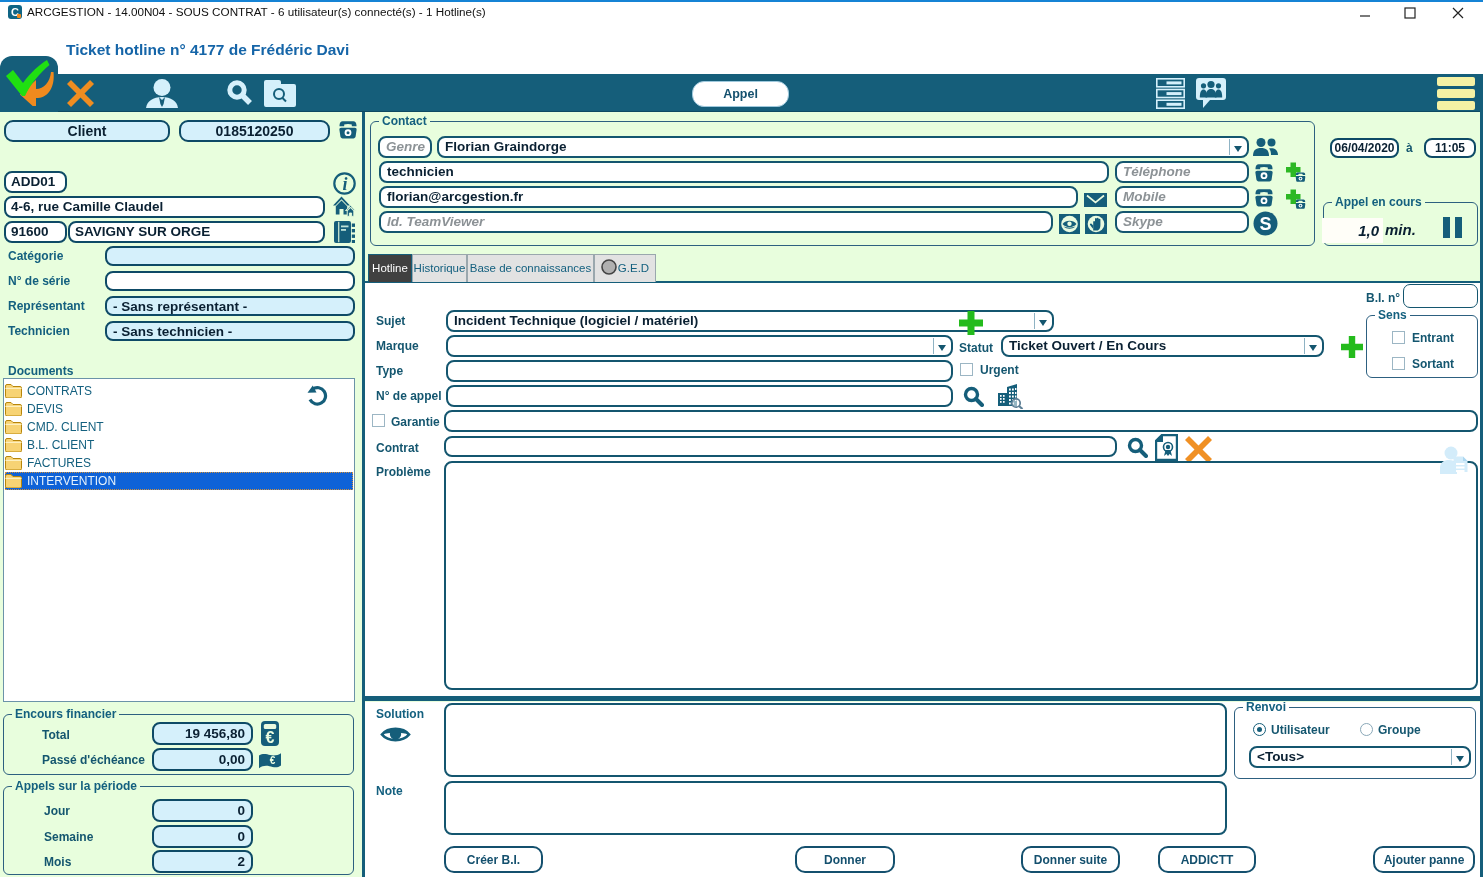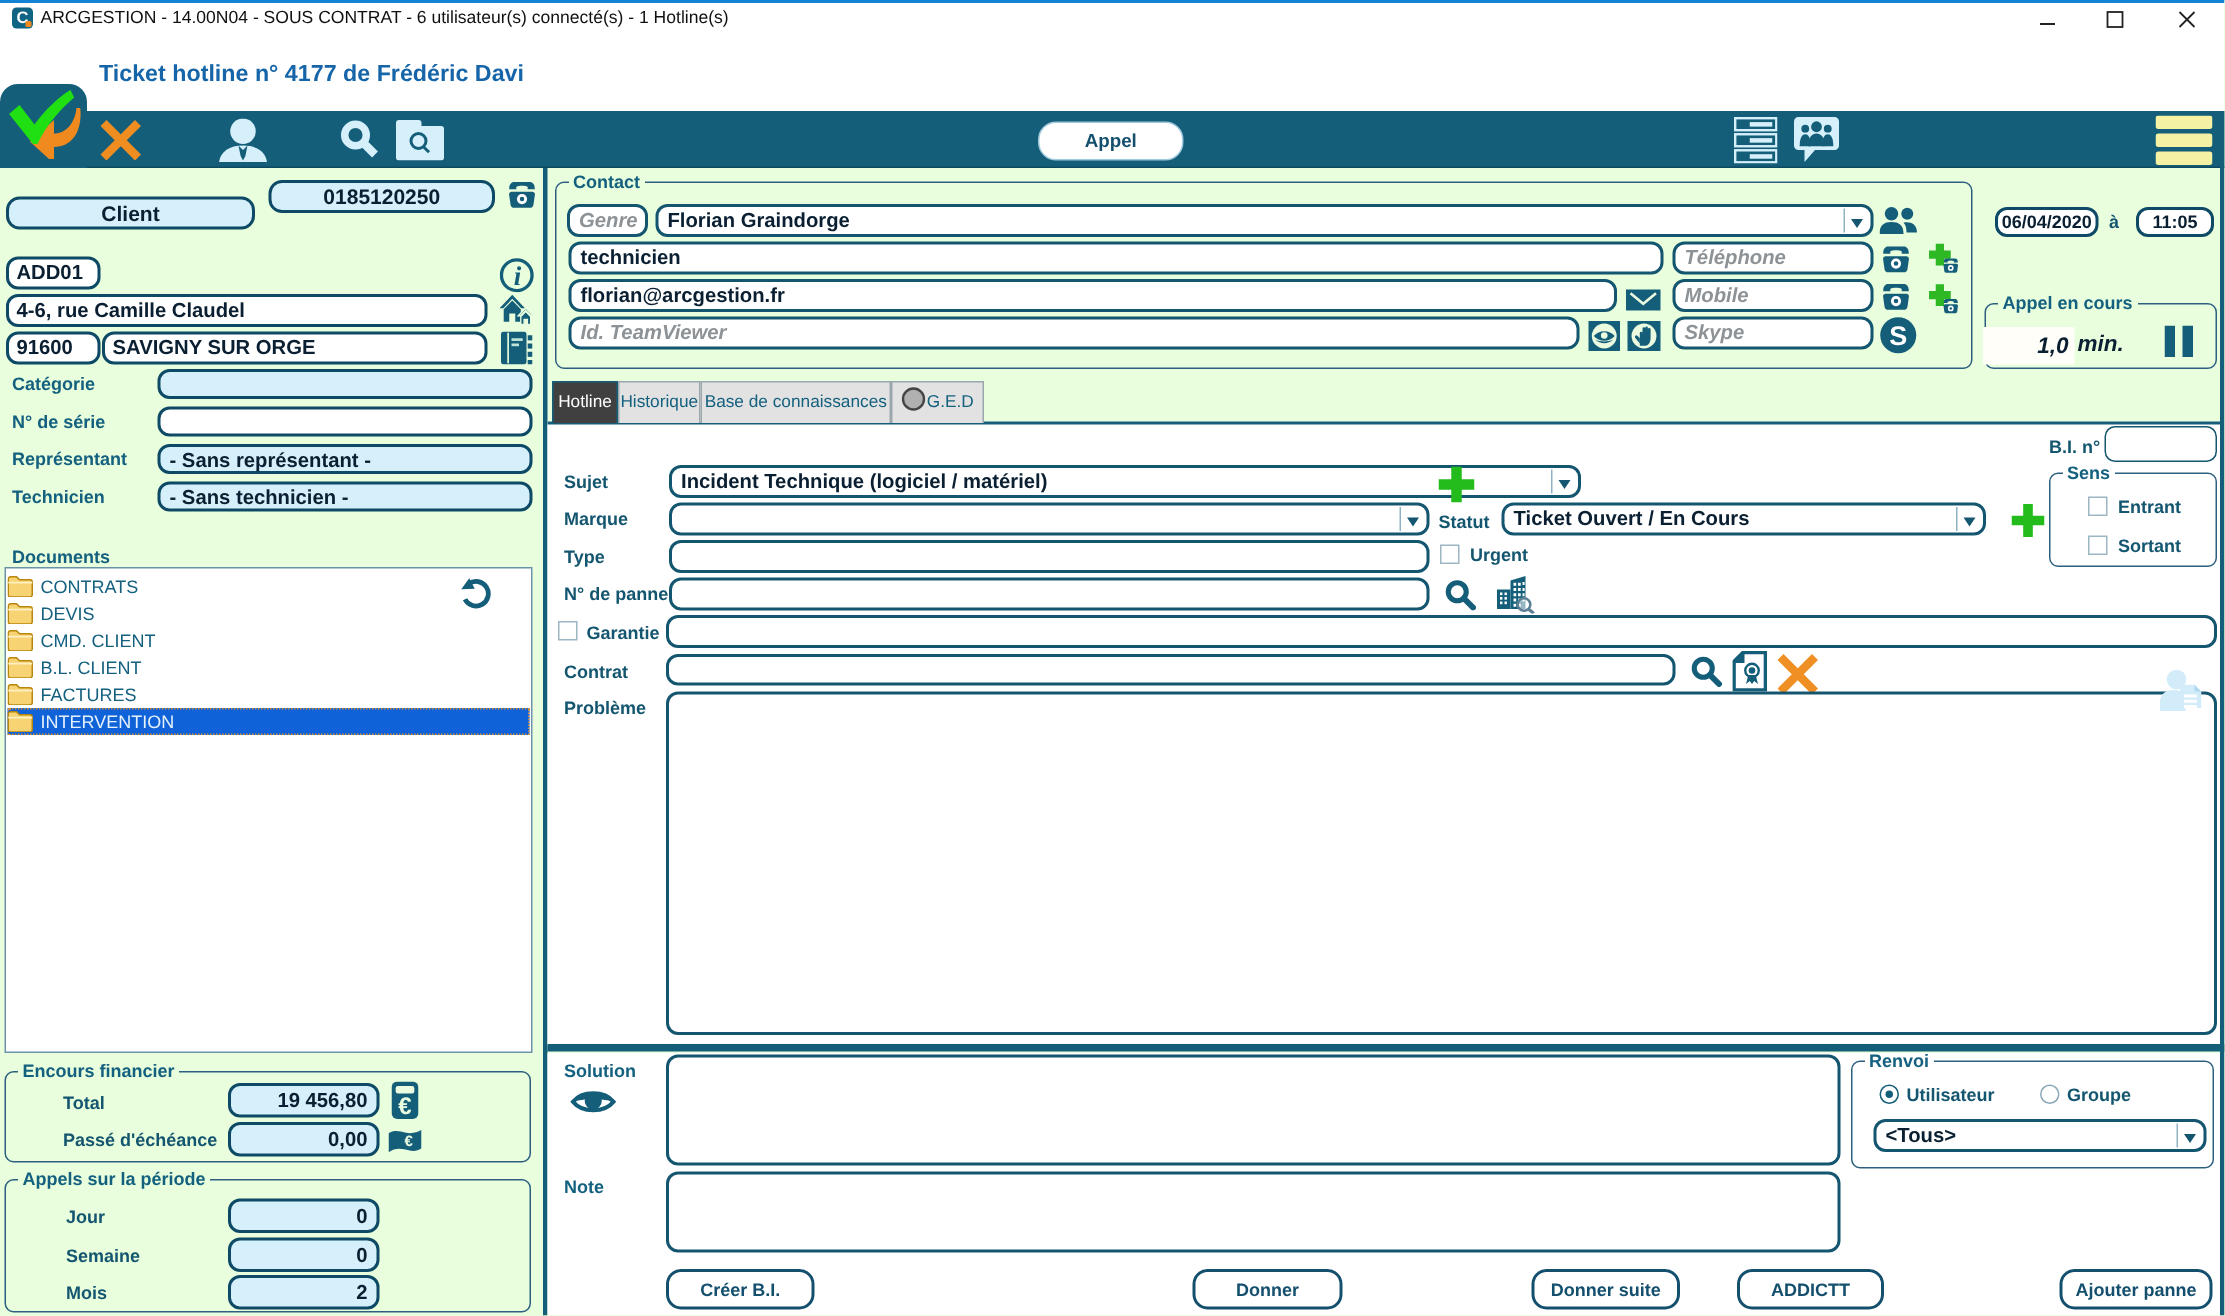--- a/index.html
+++ b/index.html
@@ -113,21 +113,21 @@
 
   <svg class="abs" style="left:1437px;top:77px" width="38" height="33" viewBox="0 0 38 33">
     <rect x="0" y="0" width="38" height="9" rx="2" fill="#f5f1a4"></rect>
     <rect x="0" y="12" width="38" height="9" rx="2" fill="#f5f1a4"></rect>
     <rect x="0" y="24" width="38" height="9" rx="2" fill="#f5f1a4"></rect>
   </svg>
 
   <div class="abs" id="leftpanel"></div>
   <div class="abs" id="vdivider"></div>
   <div class="abs" id="rightedge"></div>
-  <div class="abs btnfield" style="left:4px;top:131px;width:166px;height:22px;line-height:19px;">Client</div>
+  <div class="abs btnfield" style="left:4px;top:120px;width:166px;height:22px;line-height:19px;">Client</div>
   <div class="abs btnfield" style="left:179px;top:120px;width:151px;height:22px;line-height:19px;">0185120250</div>
   <svg class="abs" style="left:338px;top:121px" width="20" height="18" viewBox="0 0 20 18">
     <path d="M1.5 4.5 C1.5 1.8 3 0.3 4.6 0.3 L15.4 0.3 C17 0.3 18.5 1.8 18.5 4.5 L18.5 5.2 L13.8 5.2 L13.8 3.6 C12.8 3.1 11.5 2.9 10 2.9 C8.5 2.9 7.2 3.1 6.2 3.6 L6.2 5.2 L1.5 5.2 Z" fill="#155e7a"></path>
     <path d="M3.2 6.8 L16.8 6.8 C18 6.8 18.8 7.7 18.6 8.8 L17.6 15.6 C17.4 16.7 16.5 17.5 15.4 17.5 L4.6 17.5 C3.5 17.5 2.6 16.7 2.4 15.6 L1.4 8.8 C1.2 7.7 2 6.8 3.2 6.8 Z" fill="#155e7a"></path>
     <circle cx="10" cy="11.7" r="3.4" fill="#fff"></circle>
     <circle cx="10" cy="11.7" r="1.5" fill="#155e7a"></circle>
   </svg>
   <div class="abs wfield" style="left:4px;top:171px;width:63px;height:22px;">ADD01</div>
   <svg class="abs" style="left:333px;top:172px" width="23" height="23" viewBox="0 0 23 23">
     <circle cx="11.5" cy="11.5" r="10.2" fill="none" stroke="#155e7a" stroke-width="2.2"></circle>
@@ -351,21 +351,21 @@
       <legend>Sens</legend>
     </fieldset>
   <div class="abs cb" style="left:1392px;top:331px;"></div>
   <div class="abs lbl2" style="left:1412px;top:331px;">Entrant</div>
   <div class="abs cb" style="left:1392px;top:357px;"></div>
   <div class="abs lbl2" style="left:1412px;top:357px;">Sortant</div>
   <div class="abs lbl2" style="left:376px;top:364px;">Type</div>
   <div class="abs gfield" style="left:446px;top:360px;width:507px;height:22px;"></div>
   <div class="abs cb" style="left:960px;top:363px;"></div>
   <div class="abs lbl2" style="left:980px;top:363px;">Urgent</div>
-  <div class="abs lbl2" style="left:376px;top:389px;">N° de panne</div>
+  <div class="abs lbl2" style="left:376px;top:389px;">N° de appel</div>
   <div class="abs gfield" style="left:446px;top:385px;width:507px;height:22px;"></div>
   <svg class="abs" style="left:963px;top:386px" width="21" height="21" viewBox="0 0 21 21">
     <circle cx="8.5" cy="8.5" r="6" fill="none" stroke="#155e7a" stroke-width="3.4"></circle>
     <line x1="13" y1="13" x2="19" y2="19" stroke="#155e7a" stroke-width="4" stroke-linecap="round"></line>
   </svg>
   <svg class="abs" style="left:996px;top:384px" width="28" height="25" viewBox="0 0 28 25">
     <path d="M11 3 L21 0 L21 22 L11 22 Z" fill="#155e7a"></path>
     <rect x="2" y="9" width="9" height="13" fill="#155e7a"></rect>
     <g fill="#fff">
       <rect x="13" y="4.5" width="1.8" height="2"></rect>

